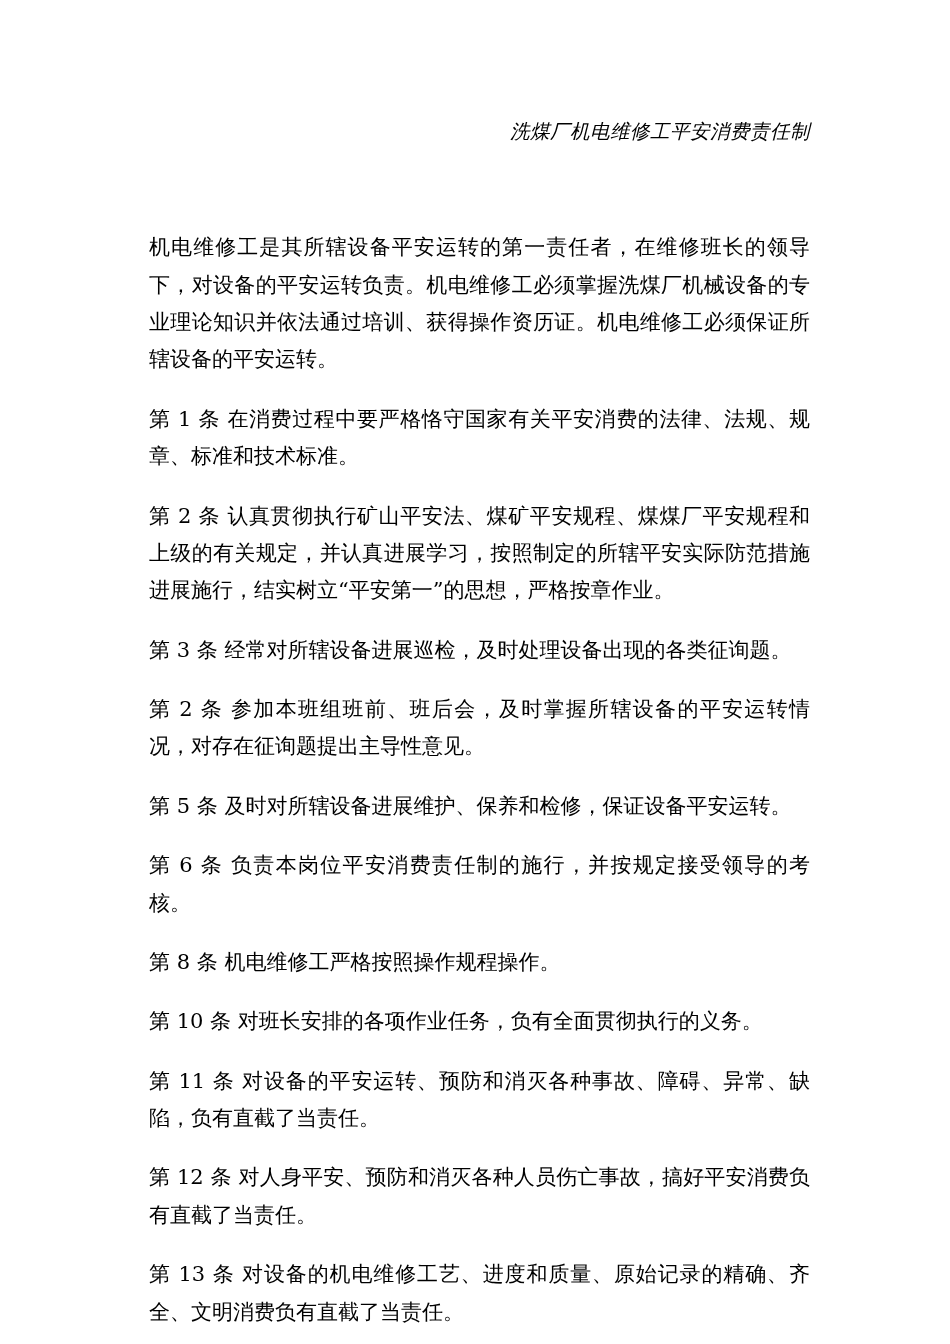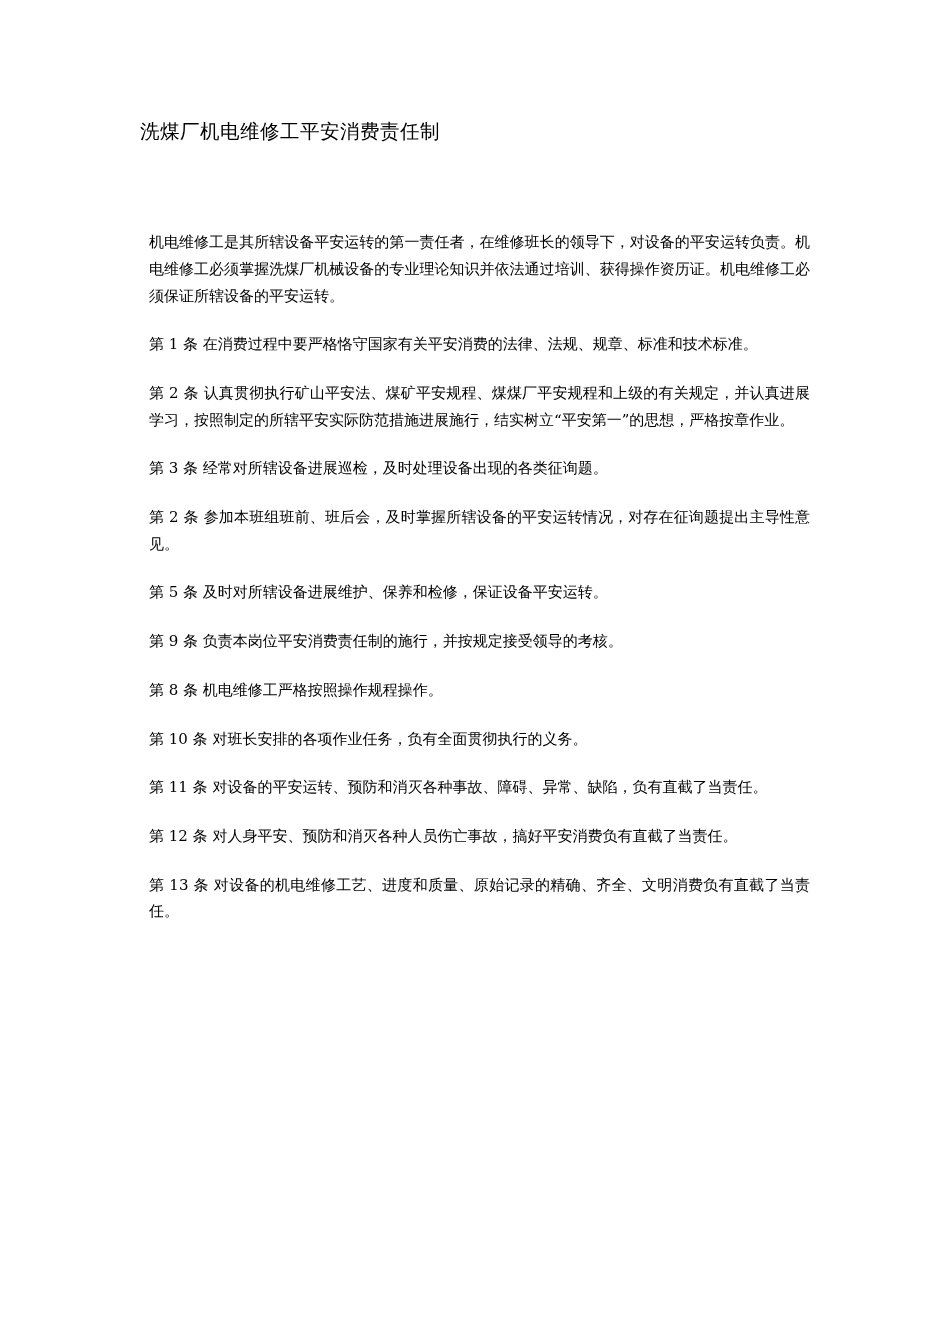--- a/index.html
+++ b/index.html
@@ -14,29 +14,30 @@
     color: #000000;
   }
   .page {
     width: 950px;
     min-height: 1344px;
     box-sizing: border-box;
     padding: 118px 140px 40px 140px;
     background: #ffffff;
   }
   .doc-title {
-    text-align: left;
+    text-align: right;
     font-size: 19.5px;
     font-weight: normal;
     letter-spacing: 0.5px;
     margin: 0 0 84px 0;
     line-height: 1.4;
+    font-style: italic;
   }
   .para {
-    font-size: 15px;
+    font-size: 21px;
     line-height: 1.78;
     text-align: justify;
     text-justify: inter-ideograph;
     margin: 0 0 22px 0;
     text-indent: 0;
   }
   .para.first-indent {
     padding-left: 9px;
   }
   .section-heading {
@@ -54,20 +55,20 @@
   <h1 class="doc-title">洗煤厂机电维修工平安消费责任制</h1>
 
   <p class="para first-indent">机电维修工是其所辖设备平安运转的第一责任者，在维修班长的领导下，对设备的平安运转负责。机电维修工必须掌握洗煤厂机械设备的专业理论知识并依法通过培训、获得操作资历证。机电维修工必须保证所辖设备的平安运转。</p>
 
 
   <p class="para first-indent">第 1 条 在消费过程中要严格恪守国家有关平安消费的法律、法规、规章、标准和技术标准。</p>
   <p class="para first-indent">第 2 条 认真贯彻执行矿山平安法、煤矿平安规程、煤煤厂平安规程和上级的有关规定，并认真进展学习，按照制定的所辖平安实际防范措施进展施行，结实树立“平安第一”的思想，严格按章作业。</p>
   <p class="para first-indent">第 3 条 经常对所辖设备进展巡检，及时处理设备出现的各类征询题。</p>
   <p class="para first-indent">第 2 条 参加本班组班前、班后会，及时掌握所辖设备的平安运转情况，对存在征询题提出主导性意见。</p>
   <p class="para first-indent">第 5 条 及时对所辖设备进展维护、保养和检修，保证设备平安运转。</p>
-  <p class="para first-indent">第 9 条 负责本岗位平安消费责任制的施行，并按规定接受领导的考核。</p>
+  <p class="para first-indent">第 6 条 负责本岗位平安消费责任制的施行，并按规定接受领导的考核。</p>
   <p class="para first-indent">第 8 条 机电维修工严格按照操作规程操作。</p>
   <p class="para first-indent">第 10 条 对班长安排的各项作业任务，负有全面贯彻执行的义务。</p>
   <p class="para first-indent">第 11 条 对设备的平安运转、预防和消灭各种事故、障碍、异常、缺陷，负有直截了当责任。</p>
   <p class="para first-indent">第 12 条 对人身平安、预防和消灭各种人员伤亡事故，搞好平安消费负有直截了当责任。</p>
   <p class="para first-indent">第 13 条 对设备的机电维修工艺、进度和质量、原始记录的精确、齐全、文明消费负有直截了当责任。</p>
 
 </div>
 
 </body></html>

